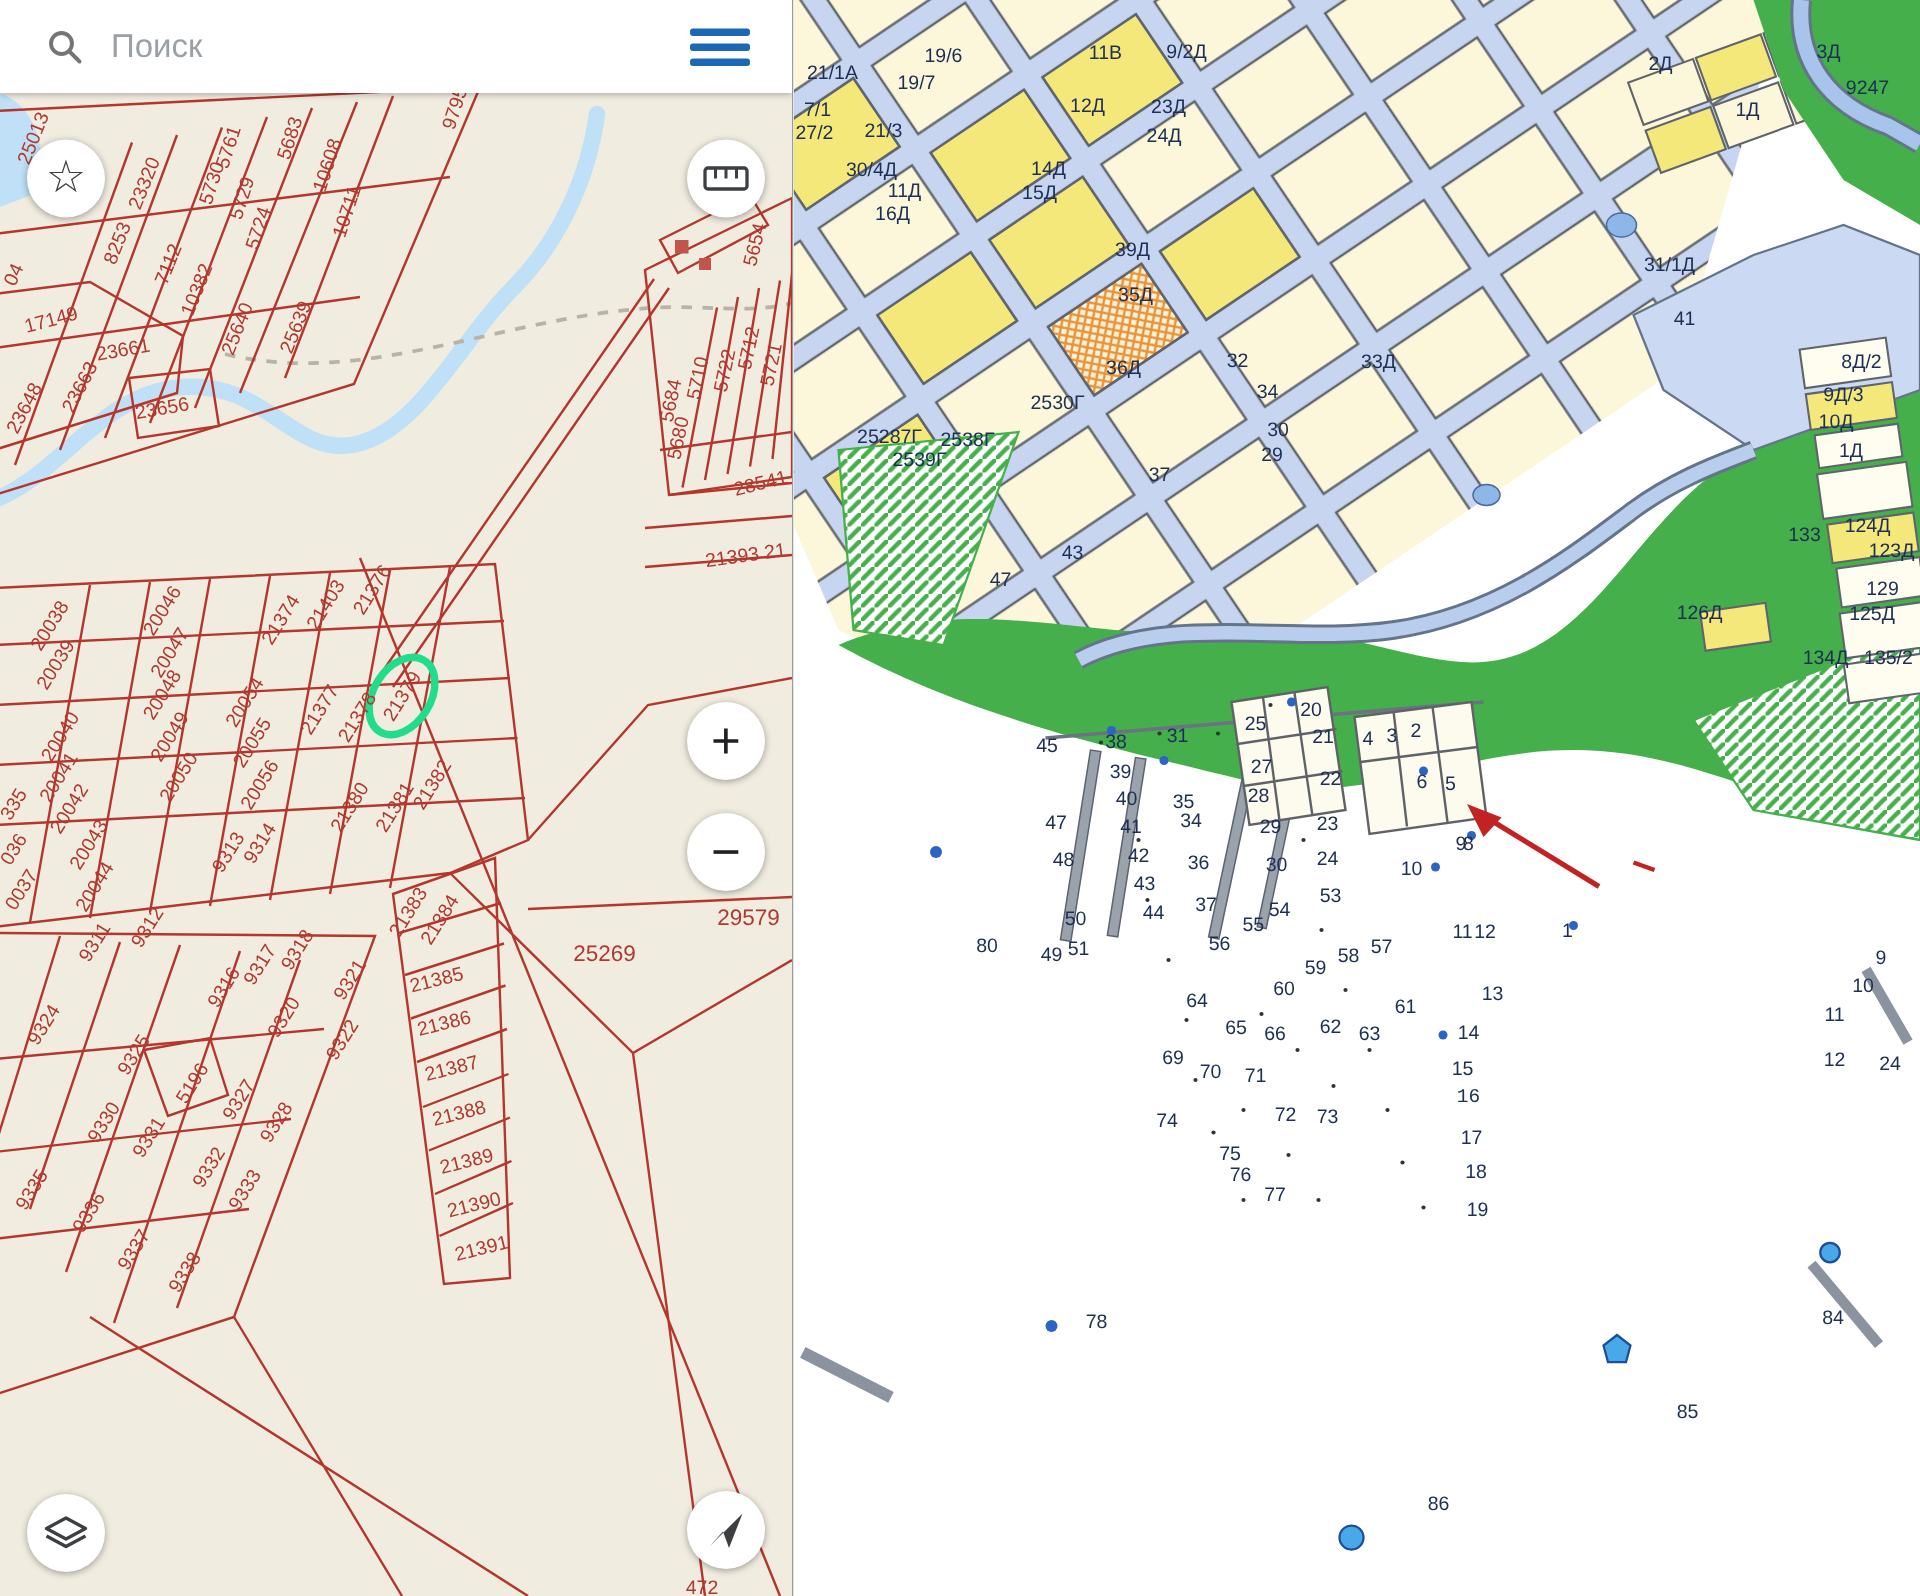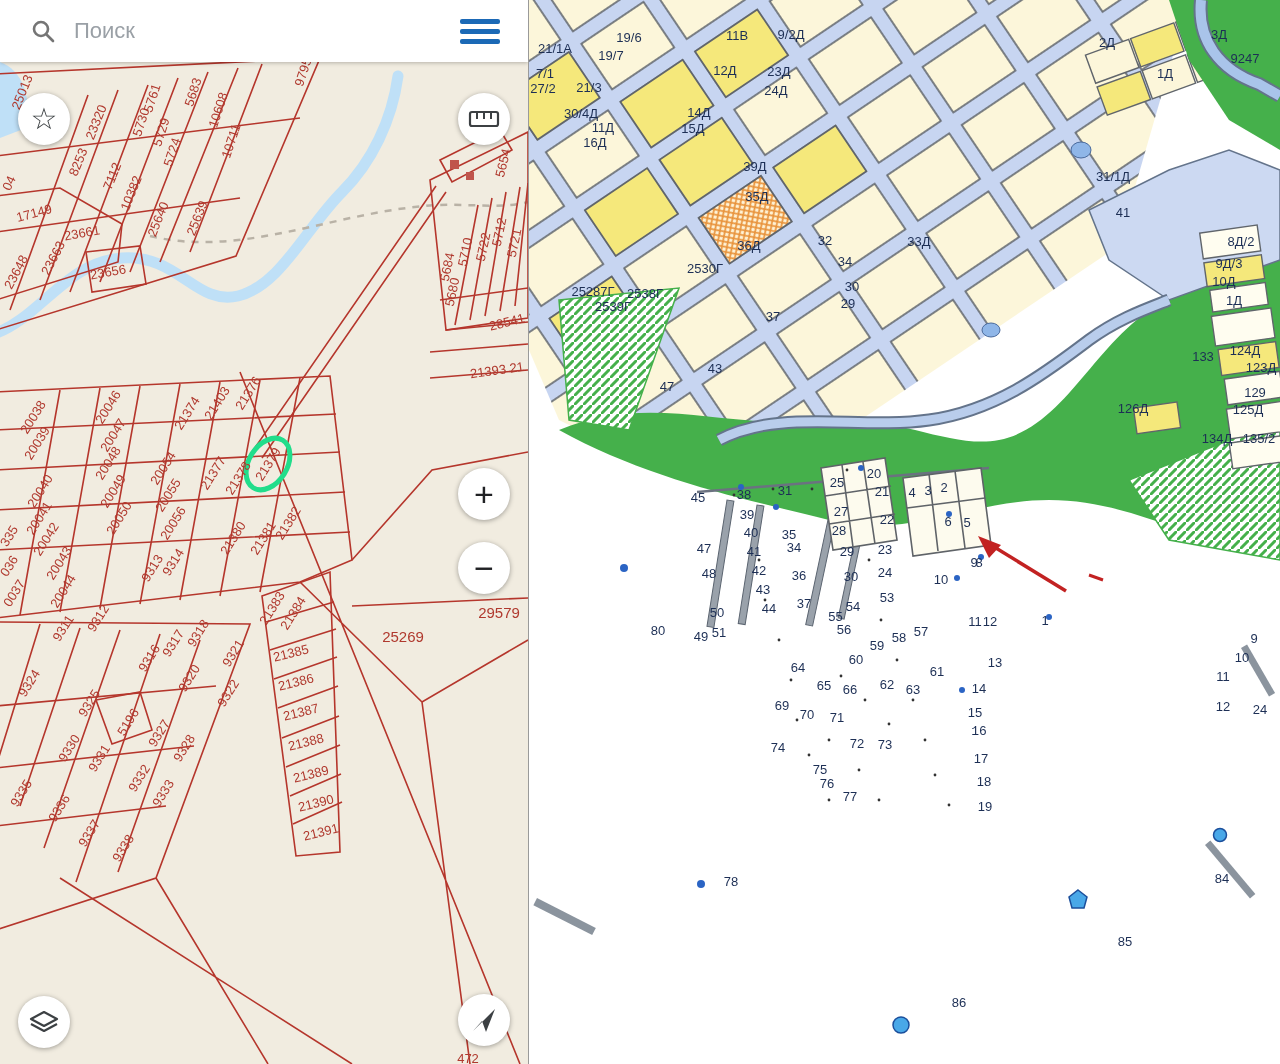--- a/index.html
+++ b/index.html
@@ -452,21 +452,21 @@
         <span style="left: 270px; top: 575px; transform: translate(-50%, -50%) rotate(0deg);">36</span>
         <span style="left: 275px; top: 603px; transform: translate(-50%, -50%) rotate(0deg);">37</span>
         <span style="left: 175px; top: 548px; transform: translate(-50%, -50%) rotate(0deg);">47</span>
         <span style="left: 180px; top: 573px; transform: translate(-50%, -50%) rotate(0deg);">48</span>
         <span style="left: 172px; top: 592px; transform: translate(-50%, -50%) rotate(0deg); margin-top: 44px;">49</span>
         <span style="left: 188px; top: 612px; transform: translate(-50%, -50%) rotate(0deg);">50</span>
         <span style="left: 190px; top: 632px; transform: translate(-50%, -50%) rotate(0deg);">51</span>
         <span style="left: 358px; top: 597px; transform: translate(-50%, -50%) rotate(0deg);">53</span>
         <span style="left: 324px; top: 606px; transform: translate(-50%, -50%) rotate(0deg);">54</span>
         <span style="left: 287px; top: 616px; transform: translate(-50%, -50%) rotate(0deg); padding-left: 39px;">55</span>
-        <span style="left: 295px; top: 629px; transform: translate(-50%, -50%) rotate(0deg); padding-left: 40px;">56</span>
+        <span style="left: 264px; top: 629px; transform: translate(-50%, -50%) rotate(0deg); padding-left: 40px;">56</span>
         <span style="left: 392px; top: 631px; transform: translate(-50%, -50%) rotate(0deg);">57</span>
         <span style="left: 370px; top: 637px; transform: translate(-50%, -50%) rotate(0deg);">58</span>
         <span style="left: 348px; top: 645px; transform: translate(-50%, -50%) rotate(0deg);">59</span>
         <span style="left: 327px; top: 659px; transform: translate(-50%, -50%) rotate(0deg);">60</span>
         <span style="left: 408px; top: 671px; transform: translate(-50%, -50%) rotate(0deg);">61</span>
         <span style="left: 358px; top: 684px; transform: translate(-50%, -50%) rotate(0deg);">62</span>
         <span style="left: 384px; top: 689px; transform: translate(-50%, -50%) rotate(0deg);">63</span>
         <span style="left: 269px; top: 667px; transform: translate(-50%, -50%) rotate(0deg);">64</span>
         <span style="left: 295px; top: 685px; transform: translate(-50%, -50%) rotate(0deg);">65</span>
         <span style="left: 321px; top: 689px; transform: translate(-50%, -50%) rotate(0deg);">66</span>

